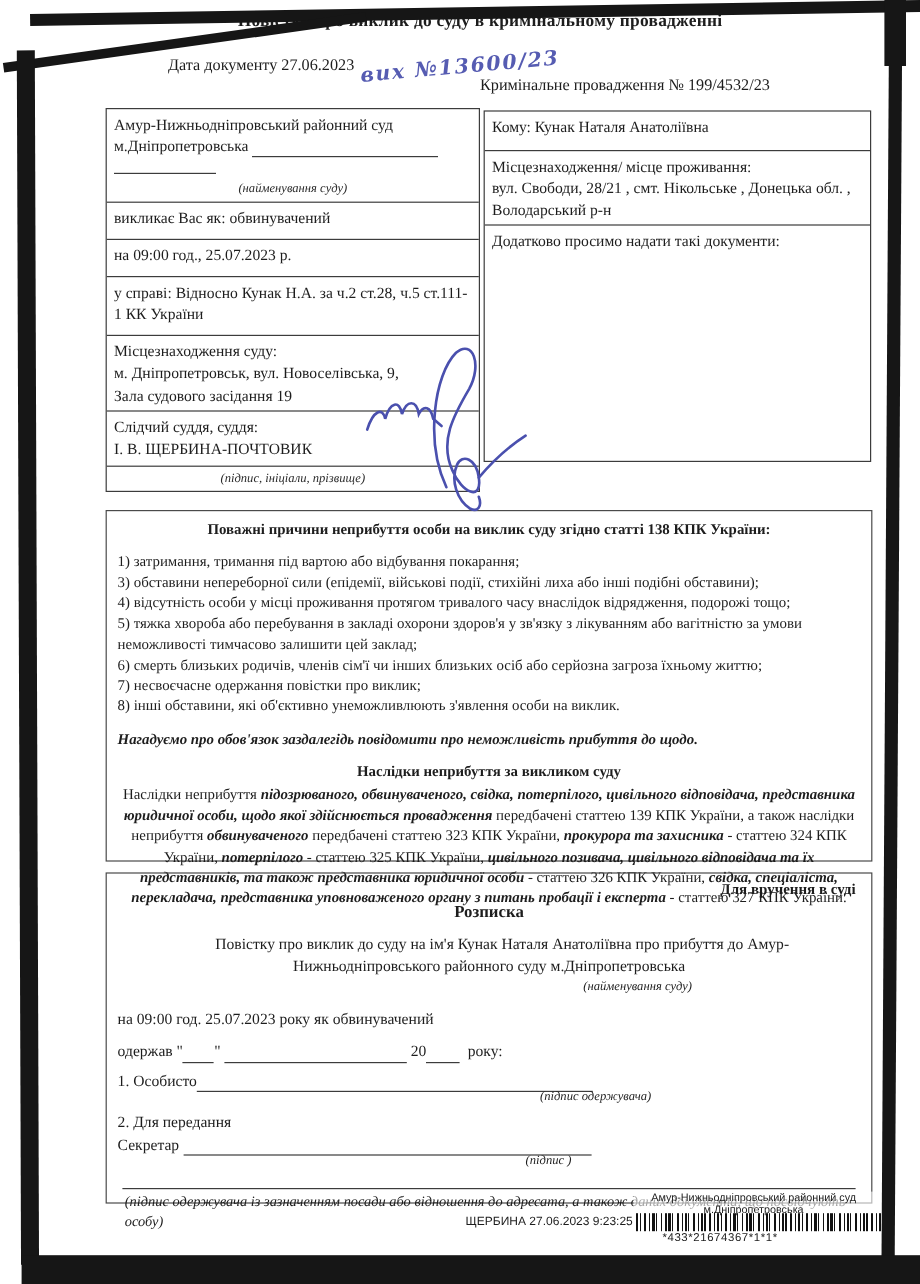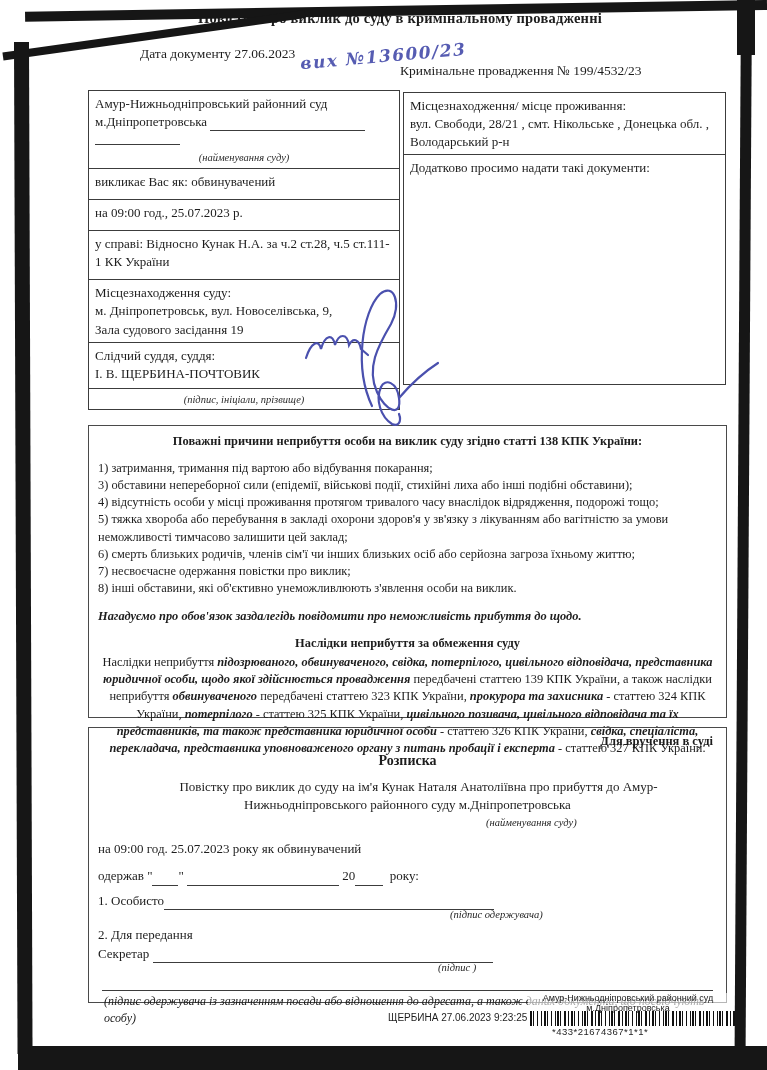--- a/index.html
+++ b/index.html
@@ -102,20 +102,21 @@
     <div>Зала судового засідання 19</div>
   </div>
   <div class="row rule-b" style="height:46px;">
     <div>Слідчий суддя, суддя:</div>
     <div>І. В. ЩЕРБИНА-ПОЧТОВИК</div>
   </div>
   <div class="row caption center">(підпис, ініціали, прізвище)</div>
 </div>
 
 <div class="box right-box">
+  <div class="row rule-b" style="height:33px;">Кому: Кунак Наталя Анатоліївна</div>
   <div class="row rule-b" style="height:62px;">
     <div>Місцезнаходження/ місце проживання:</div>
     <div>вул. Свободи, 28/21  ,  смт. Нікольське ,  Донецька обл. ,</div>
     <div>Володарський р-н</div>
   </div>
   <div class="row">Додатково просимо надати такі документи:</div>
 </div>
 
 <svg class="sig" width="145" height="145" viewBox="0 0 145 145">
   <g fill="none" stroke="#4a50ae" stroke-width="2.2" stroke-linecap="round">
@@ -130,21 +131,21 @@
   <div>
       <div>1) затримання, тримання під вартою або відбування покарання;</div>
       <div>3) обставини непереборної сили (епідемії, військові події, стихійні лиха або інші подібні обставини);</div>
       <div>4) відсутність особи у місці проживання протягом тривалого часу внаслідок відрядження, подорожі тощо;</div>
       <div>5) тяжка хвороба або перебування в закладі охорони здоров'я у зв'язку з лікуванням або вагітністю за умови неможливості тимчасово залишити цей заклад;</div>
       <div>6) смерть близьких родичів, членів сім'ї чи інших близьких осіб або серйозна загроза їхньому життю;</div>
       <div>7) несвоєчасне одержання повістки про виклик;</div>
       <div>8) інші обставини, які об'єктивно унеможливлюють з'явлення особи на виклик.</div>
     </div>
   <div class="reminder">Нагадуємо про обов'язок заздалегідь повідомити про неможливість прибуття до щодо.</div>
-  <div class="conseq-title">Наслідки неприбуття за обмеження суду</div>
+  <div class="conseq-title">Наслідки неприбуття за викликом суду</div>
   <div class="conseq"><span>Наслідки неприбуття </span><span class="bi">підозрюваного, обвинуваченого, свідка, потерпілого, цивільного відповідача, представника юридичної особи, щодо якої здійснюється провадження </span><span>передбачені статтею 139 КПК України, а також наслідки неприбуття </span><span class="bi">обвинуваченого </span><span>передбачені статтею 323 КПК України, </span><span class="bi">прокурора та захисника</span><span> - статтею 324 КПК України, </span><span class="bi">потерпілого</span><span> - статтею 325 КПК України, </span><span class="bi">цивільного позивача, цивільного відповідача та їх представників, та також представника юридичної особи</span><span> - статтею 326 КПК України, </span><span class="bi">свідка, спеціаліста, перекладача, представника уповноваженого органу з питань пробації і експерта</span><span> - статтею 327  КПК України.</span></div>
 </div>
 
 <div class="box receipt-box">
   <div class="delivery">Для вручення в суді</div>
   <div class="receipt-title">Розписка</div>
   <div class="receipt-body">Повістку про виклик до суду на ім'я  Кунак Наталя Анатоліївна  про прибуття до   Амур- Нижньодніпровського районного суду м.Дніпропетровська</div>
   <div class="r-caption cap-court">(найменування суду)</div>
   <div class="r-line">на 09:00  год.  25.07.2023  року як обвинувачений</div>
   <div class="r-line">

